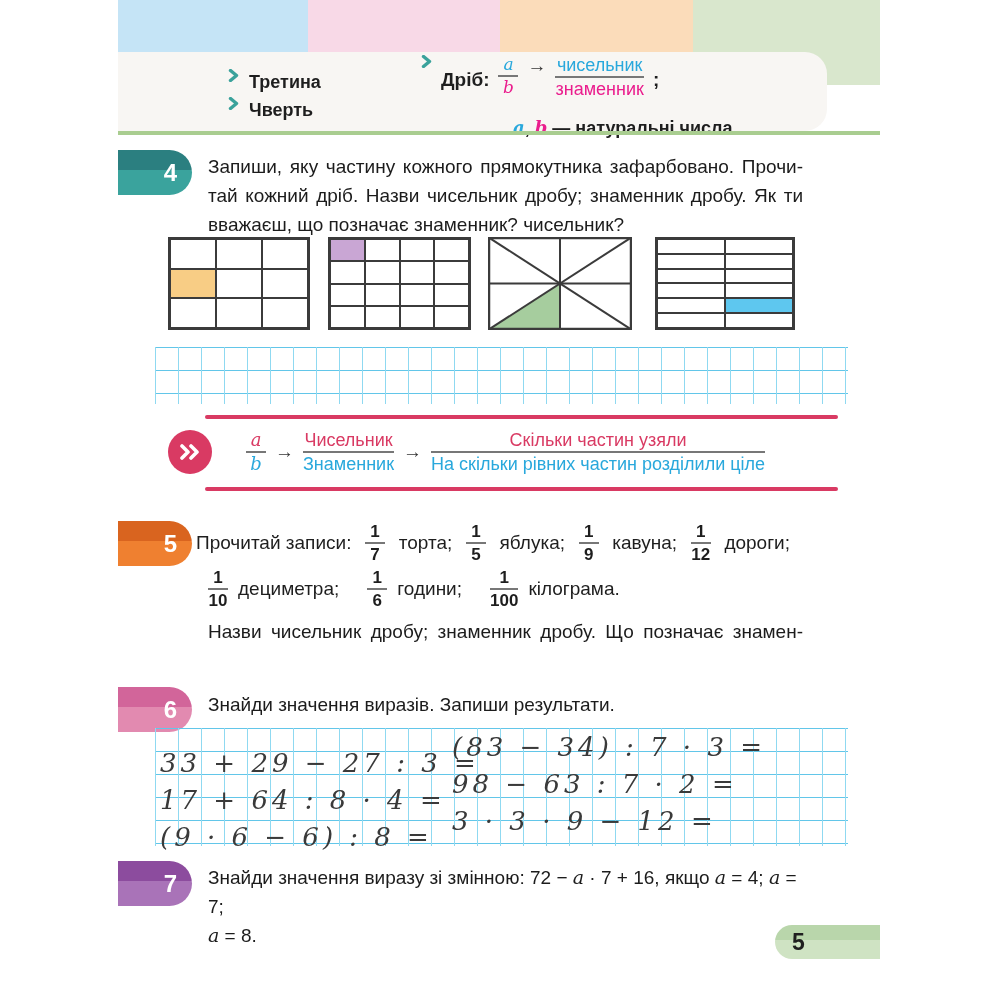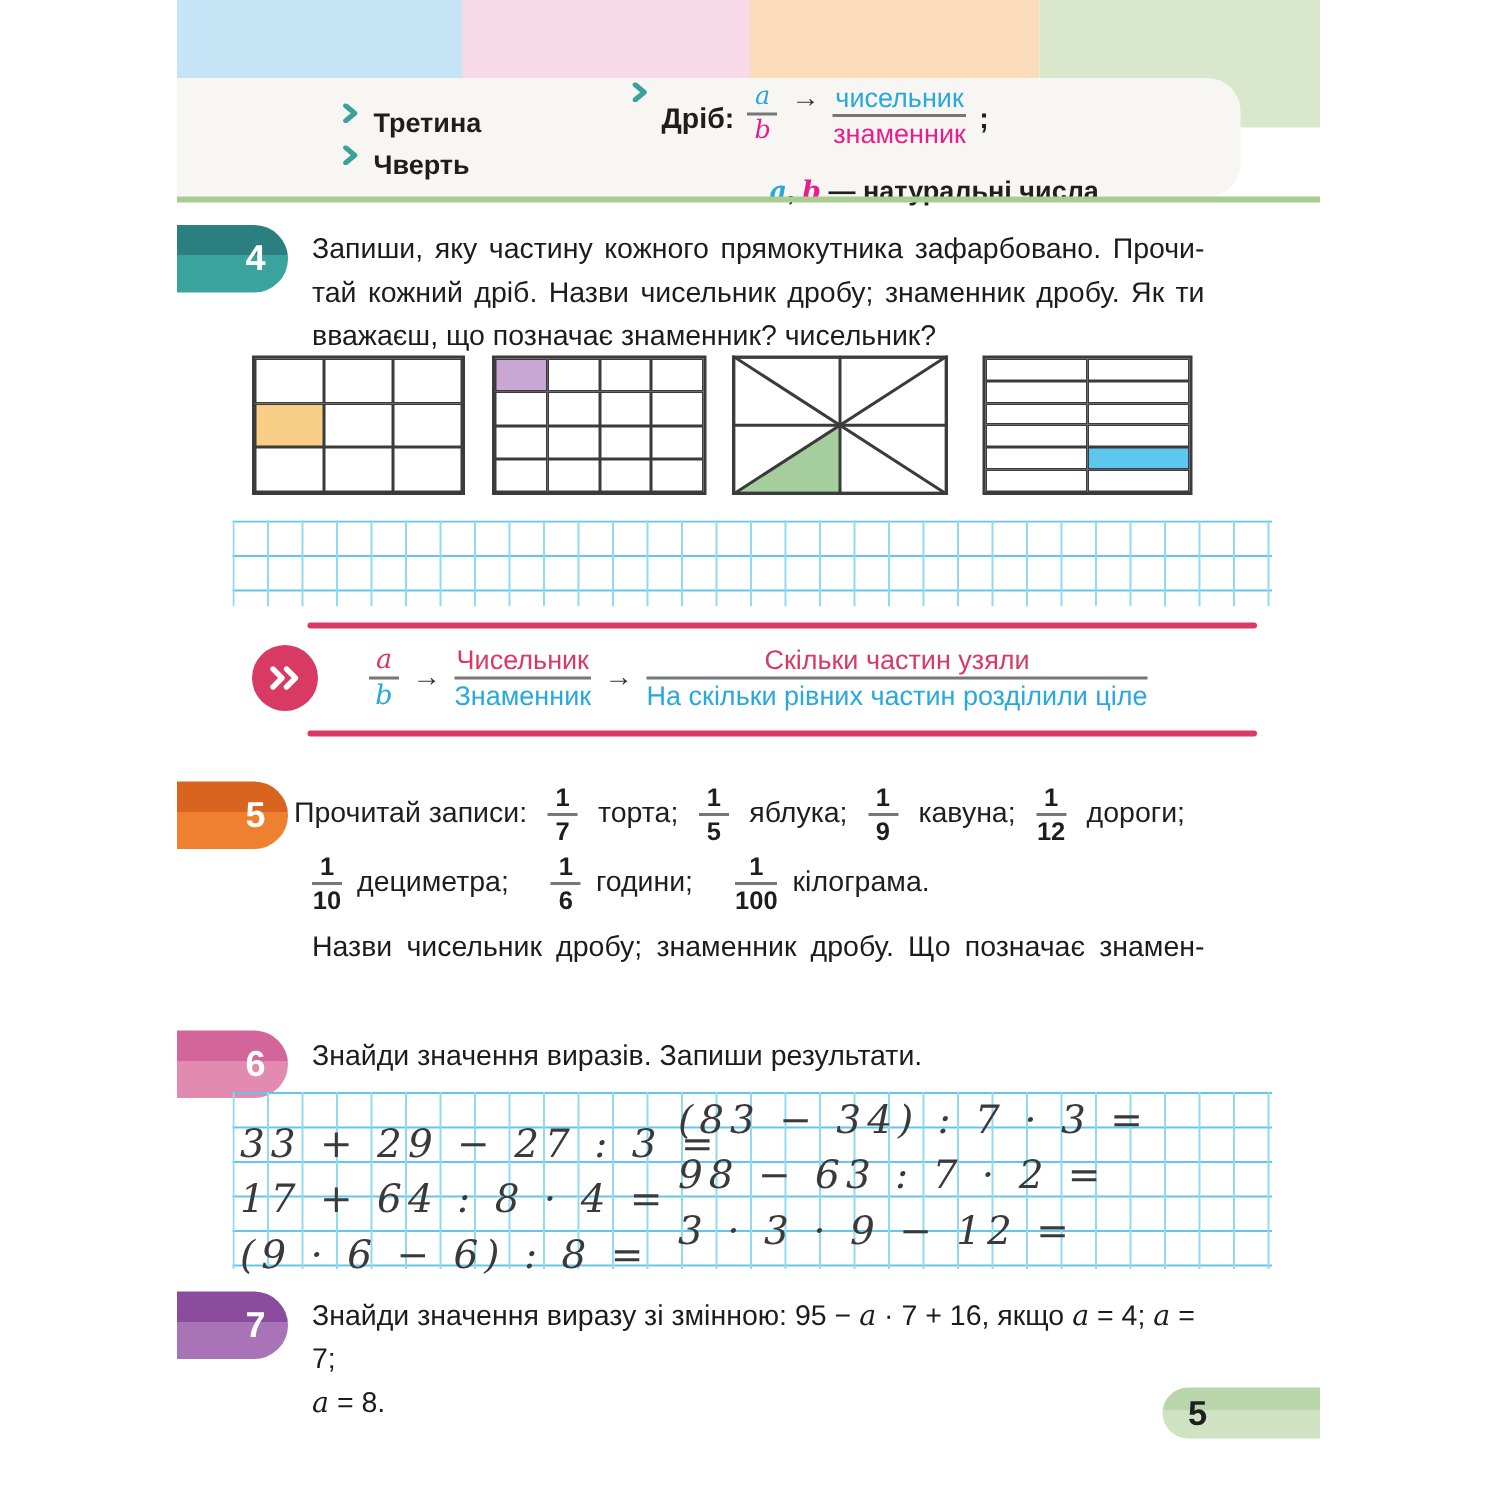--- a/index.html
+++ b/index.html
@@ -305,21 +305,21 @@
     <div class="hand exp-l row1">33 + 29 − 27 : 3 =</div>
     <div class="hand exp-l row2">17 + 64 : 8 · 4 =</div>
     <div class="hand exp-l row3">(9 · 6 − 6) : 8 =</div>
     <div class="hand exp-r row1">(83 − 34) : 7 · 3 =</div>
     <div class="hand exp-r row2">98 − 63 : 7 · 2 =</div>
     <div class="hand exp-r row3">3 · 3 · 9 − 12 =</div>
   </div>
 
   <div class="badge badge-7 abs" style="top:861px;"><span>7</span></div>
   <div class="abs body-text" style="left:208px;top:863px;width:600px;">
-    <div><span>Знайди значення виразу зі змінною: 95 − </span><span class="var">a</span><span> · 7 + 16, якщо </span><span class="var">a</span><span> = 4; </span><span class="var">a</span><span> = 7;</span></div>
+    <div><span>Знайди значення виразу зі змінною: 72 − </span><span class="var">a</span><span> · 7 + 16, якщо </span><span class="var">a</span><span> = 4; </span><span class="var">a</span><span> = 7;</span></div>
     <div><span class="var">a</span><span> = 8.</span></div>
   </div>
 
   <div class="page-pill">
     <span>5</span>
   </div>
 
 </div>
 
 </body></html>

